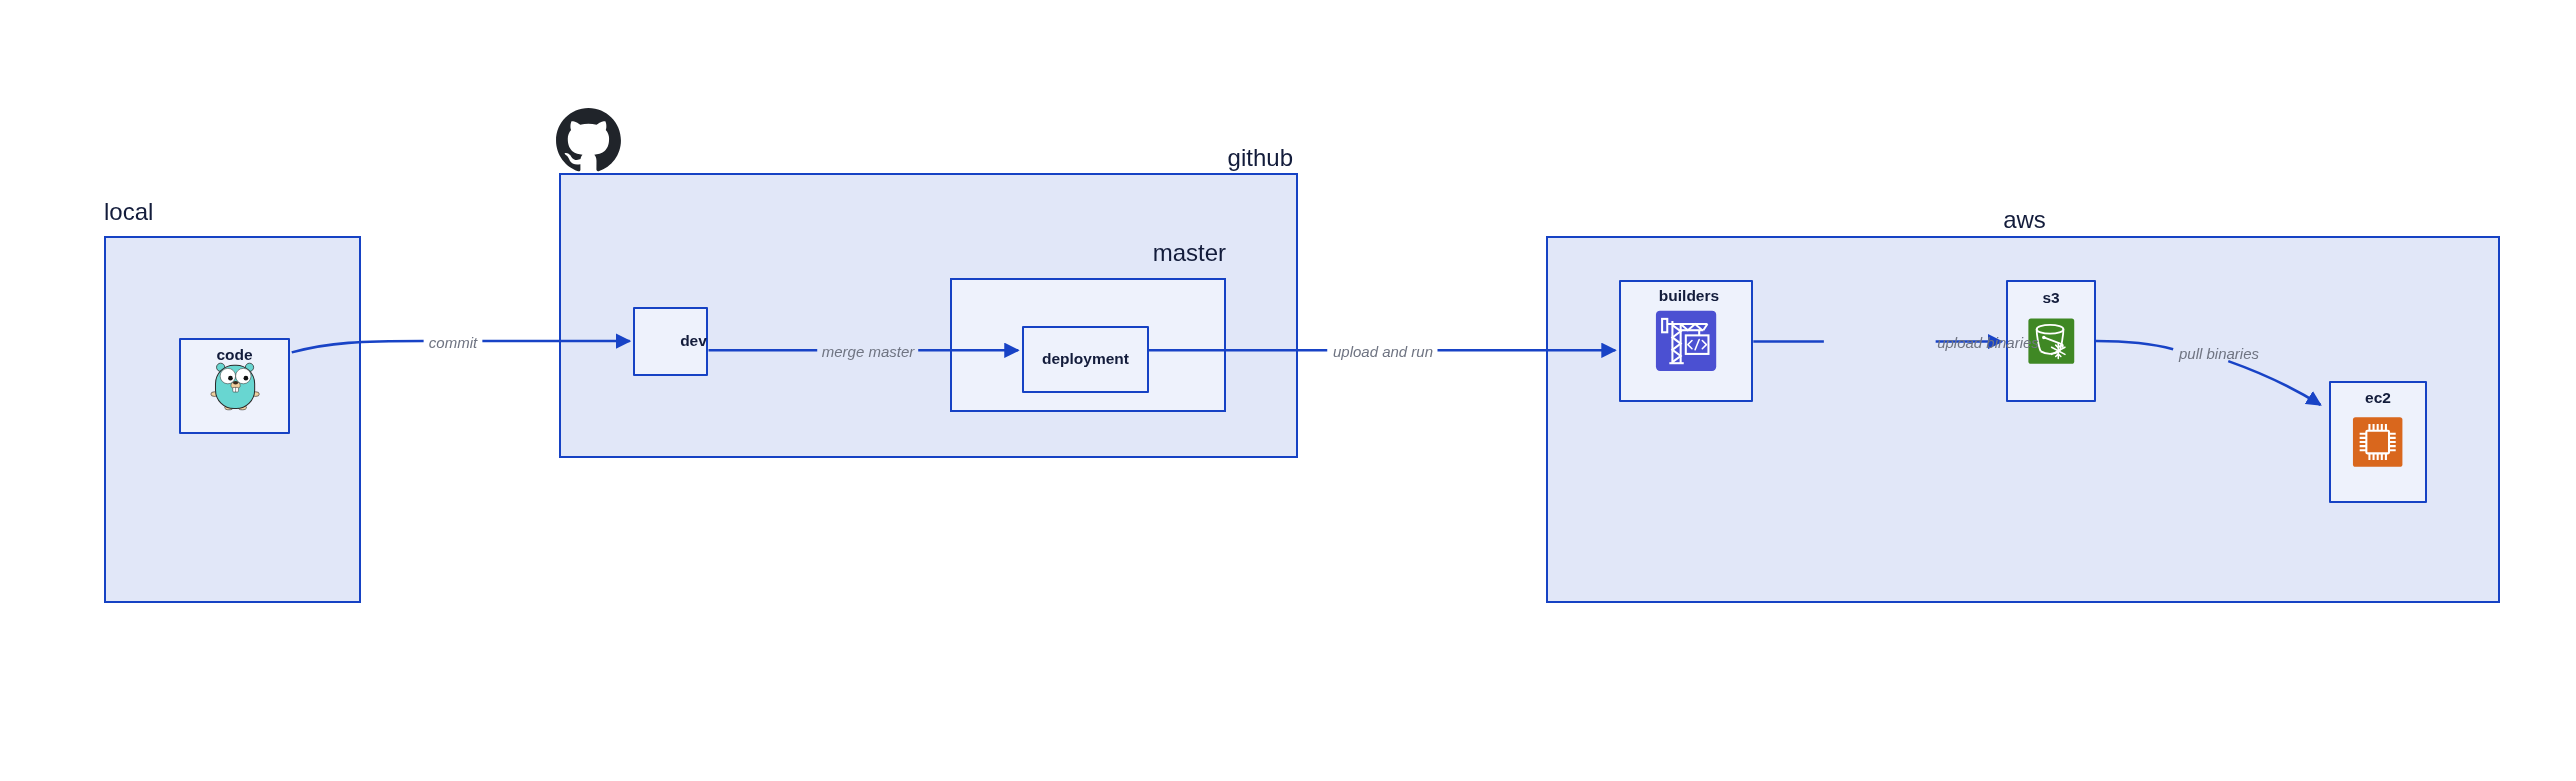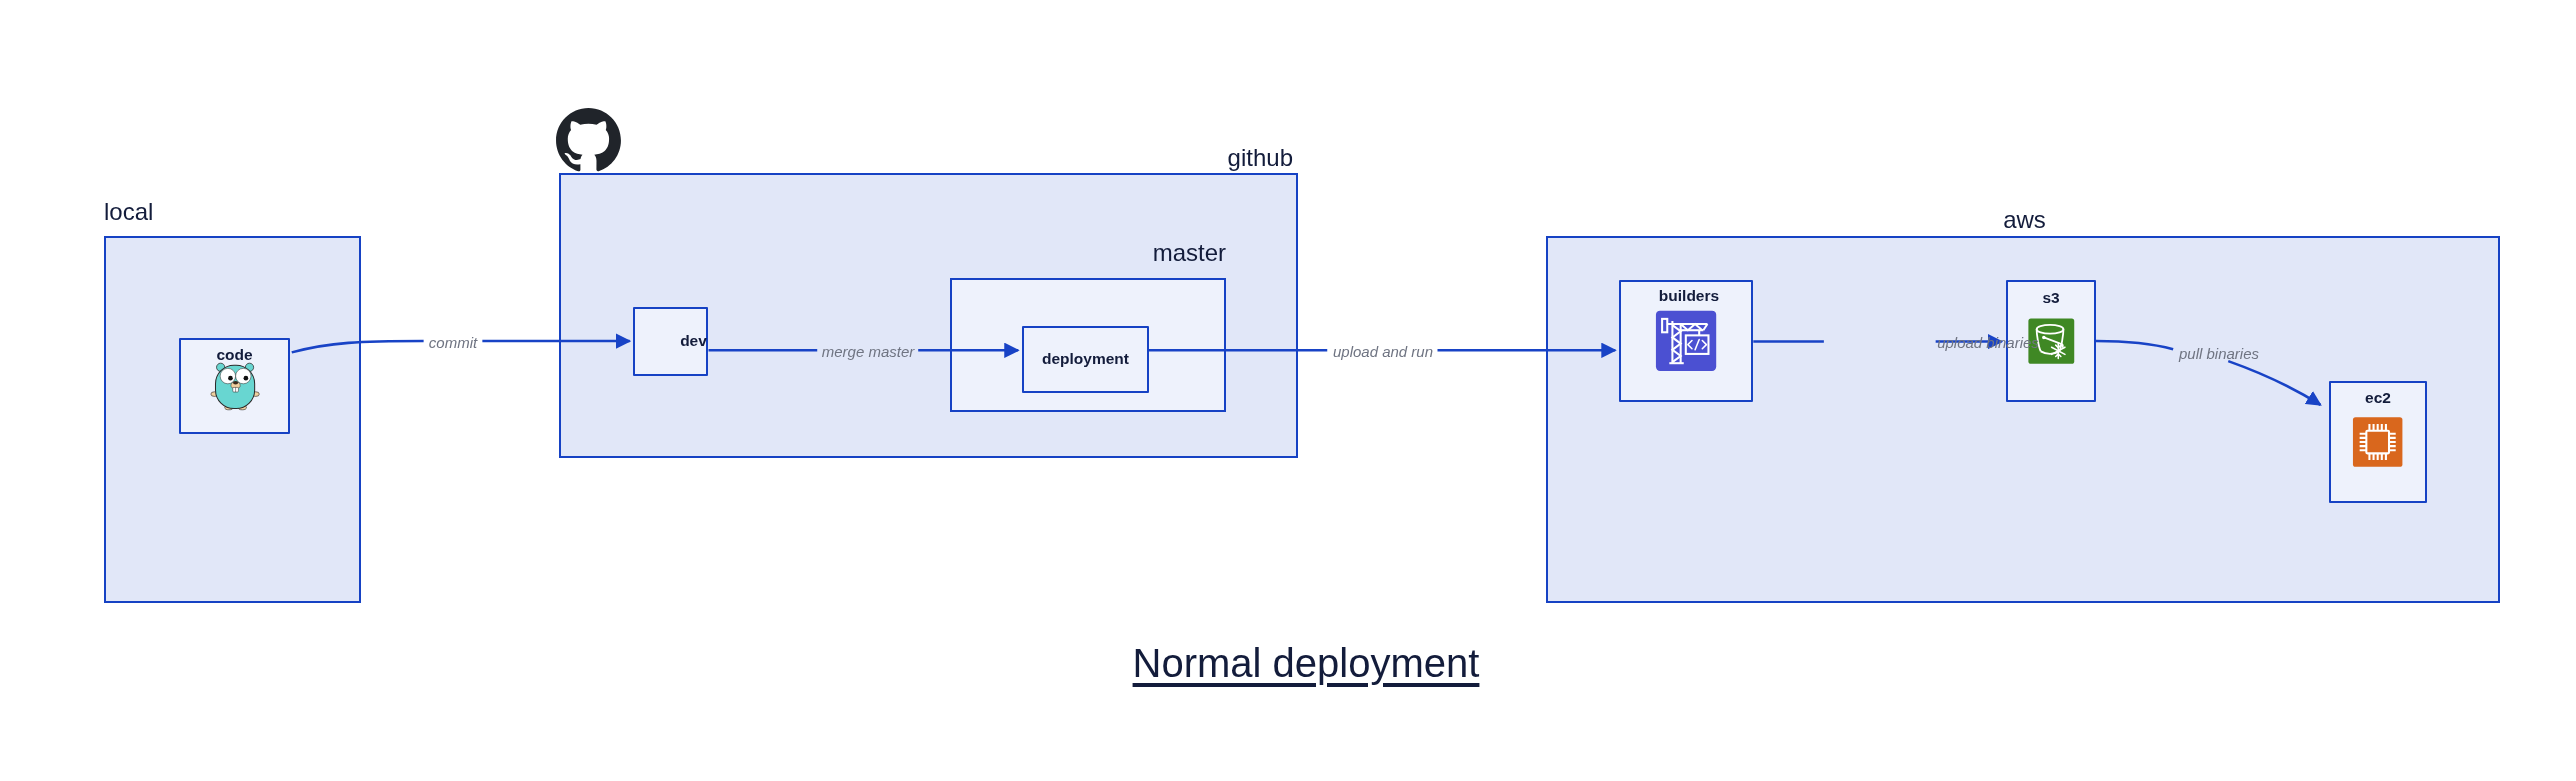--- a/index.html
+++ b/index.html
@@ -224,16 +224,15 @@
   <div class="node-label" id="label-builders">builders</div>
   <div class="node-label" id="label-s3">s3</div>
   <div class="node-label" id="label-ec2">ec2</div>
 
   <div class="edge-label" id="edge-label-commit">commit</div>
   <div class="edge-label" id="edge-label-merge-trigger">merge master</div>
   <div class="edge-label" id="edge-label-upload-and-run">upload and run</div>
   <div class="edge-label" id="edge-label-upload-binaries">upload binaries</div>
   <div class="edge-label" id="edge-label-pull-binaries">pull binaries</div>
 
-  <div id="diagram-title">Normal deployment</div>
 
 </div>
 
 
 </body></html>

